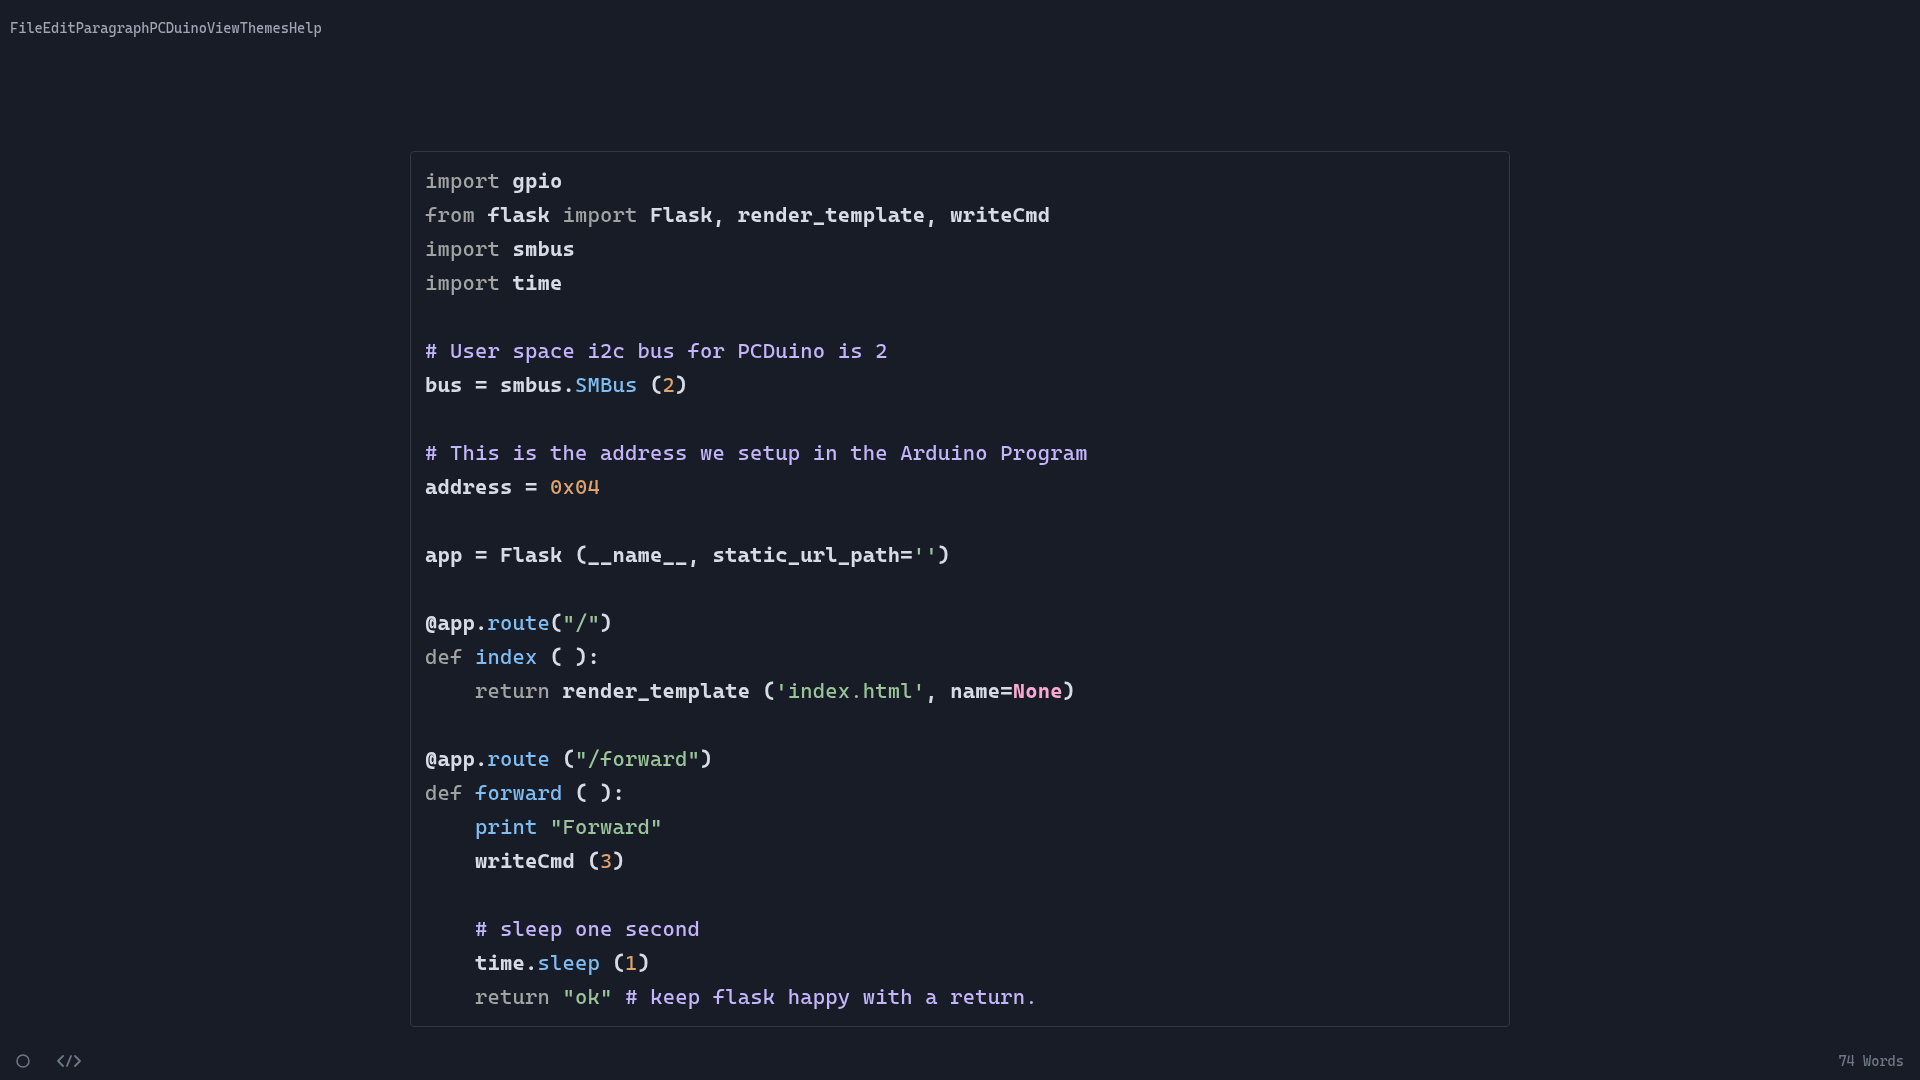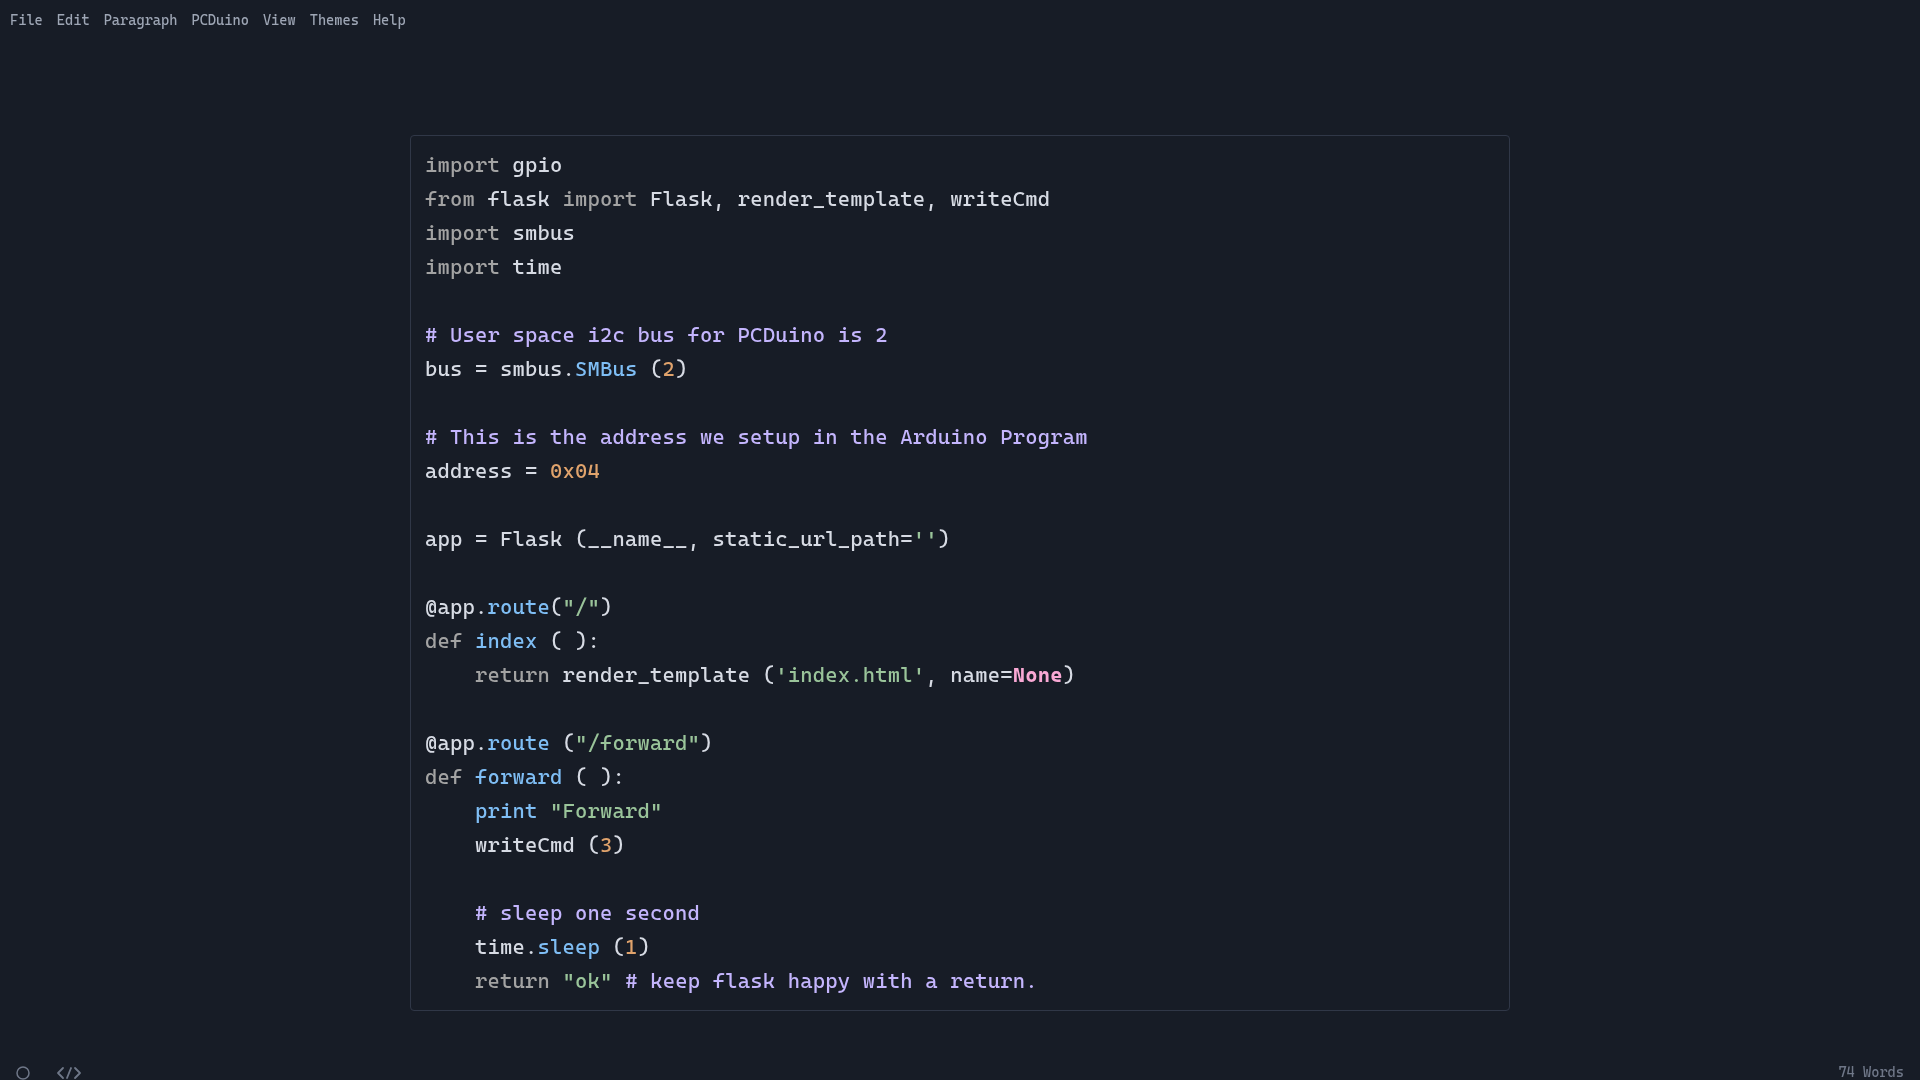--- a/index.html
+++ b/index.html
@@ -6,22 +6,21 @@
   html, body {
     width: 1920px;
     height: 1080px;
     background: #171c26;
     font-family: ui-monospace, "SF Mono", "Cascadia Code", Menlo, Consolas, monospace;
     color: #aeb7c8;
     overflow: hidden;
   }
   .menubar {
     display: flex;
-    gap: 14px;
-    padding: 12px 10px;
+    padding: 20px 10px;
     font-size: 14px;
     color: #9ea6b5;
     user-select: none;
   }
   .menubar span { cursor: pointer; }
 
   .editor-wrap {
     display: flex;
     justify-content: center;
     margin-top: 95px;
@@ -38,28 +37,28 @@
     color: #d7dbe4;
     letter-spacing: 0.2px;
   }
   .kw  { color: #a3a3a3; }       
   .fn  { color: #7fbef5; }       
   .cls { color: #7fbef5; }       
   .num { color: #e0a36c; }       
   .str { color: #9ac49a; }       
   .com { color: #c4b5fd; font-style: normal; } 
   .none{ color: #f9a8d4; font-weight: bold; }
-  .txt { color: #d7dbe4; }
+  .txt { color: #d7dbe4; font-weight: bold; }
 
   .statusbar {
     position: absolute;
     bottom: 0; left: 0; right: 0;
     height: 38px;
     display: flex;
-    align-items: flex-end;
+    align-items: center;
     padding: 0 16px;
     color: #6f7788;
     font-size: 14px;
   }
   .statusbar .left { display: flex; gap: 26px; align-items: center; }
   .statusbar .right { margin-left: auto; }
   .circle-icon svg, .code-icon svg { display: block; }
 </style>
 </head>
 <body>

